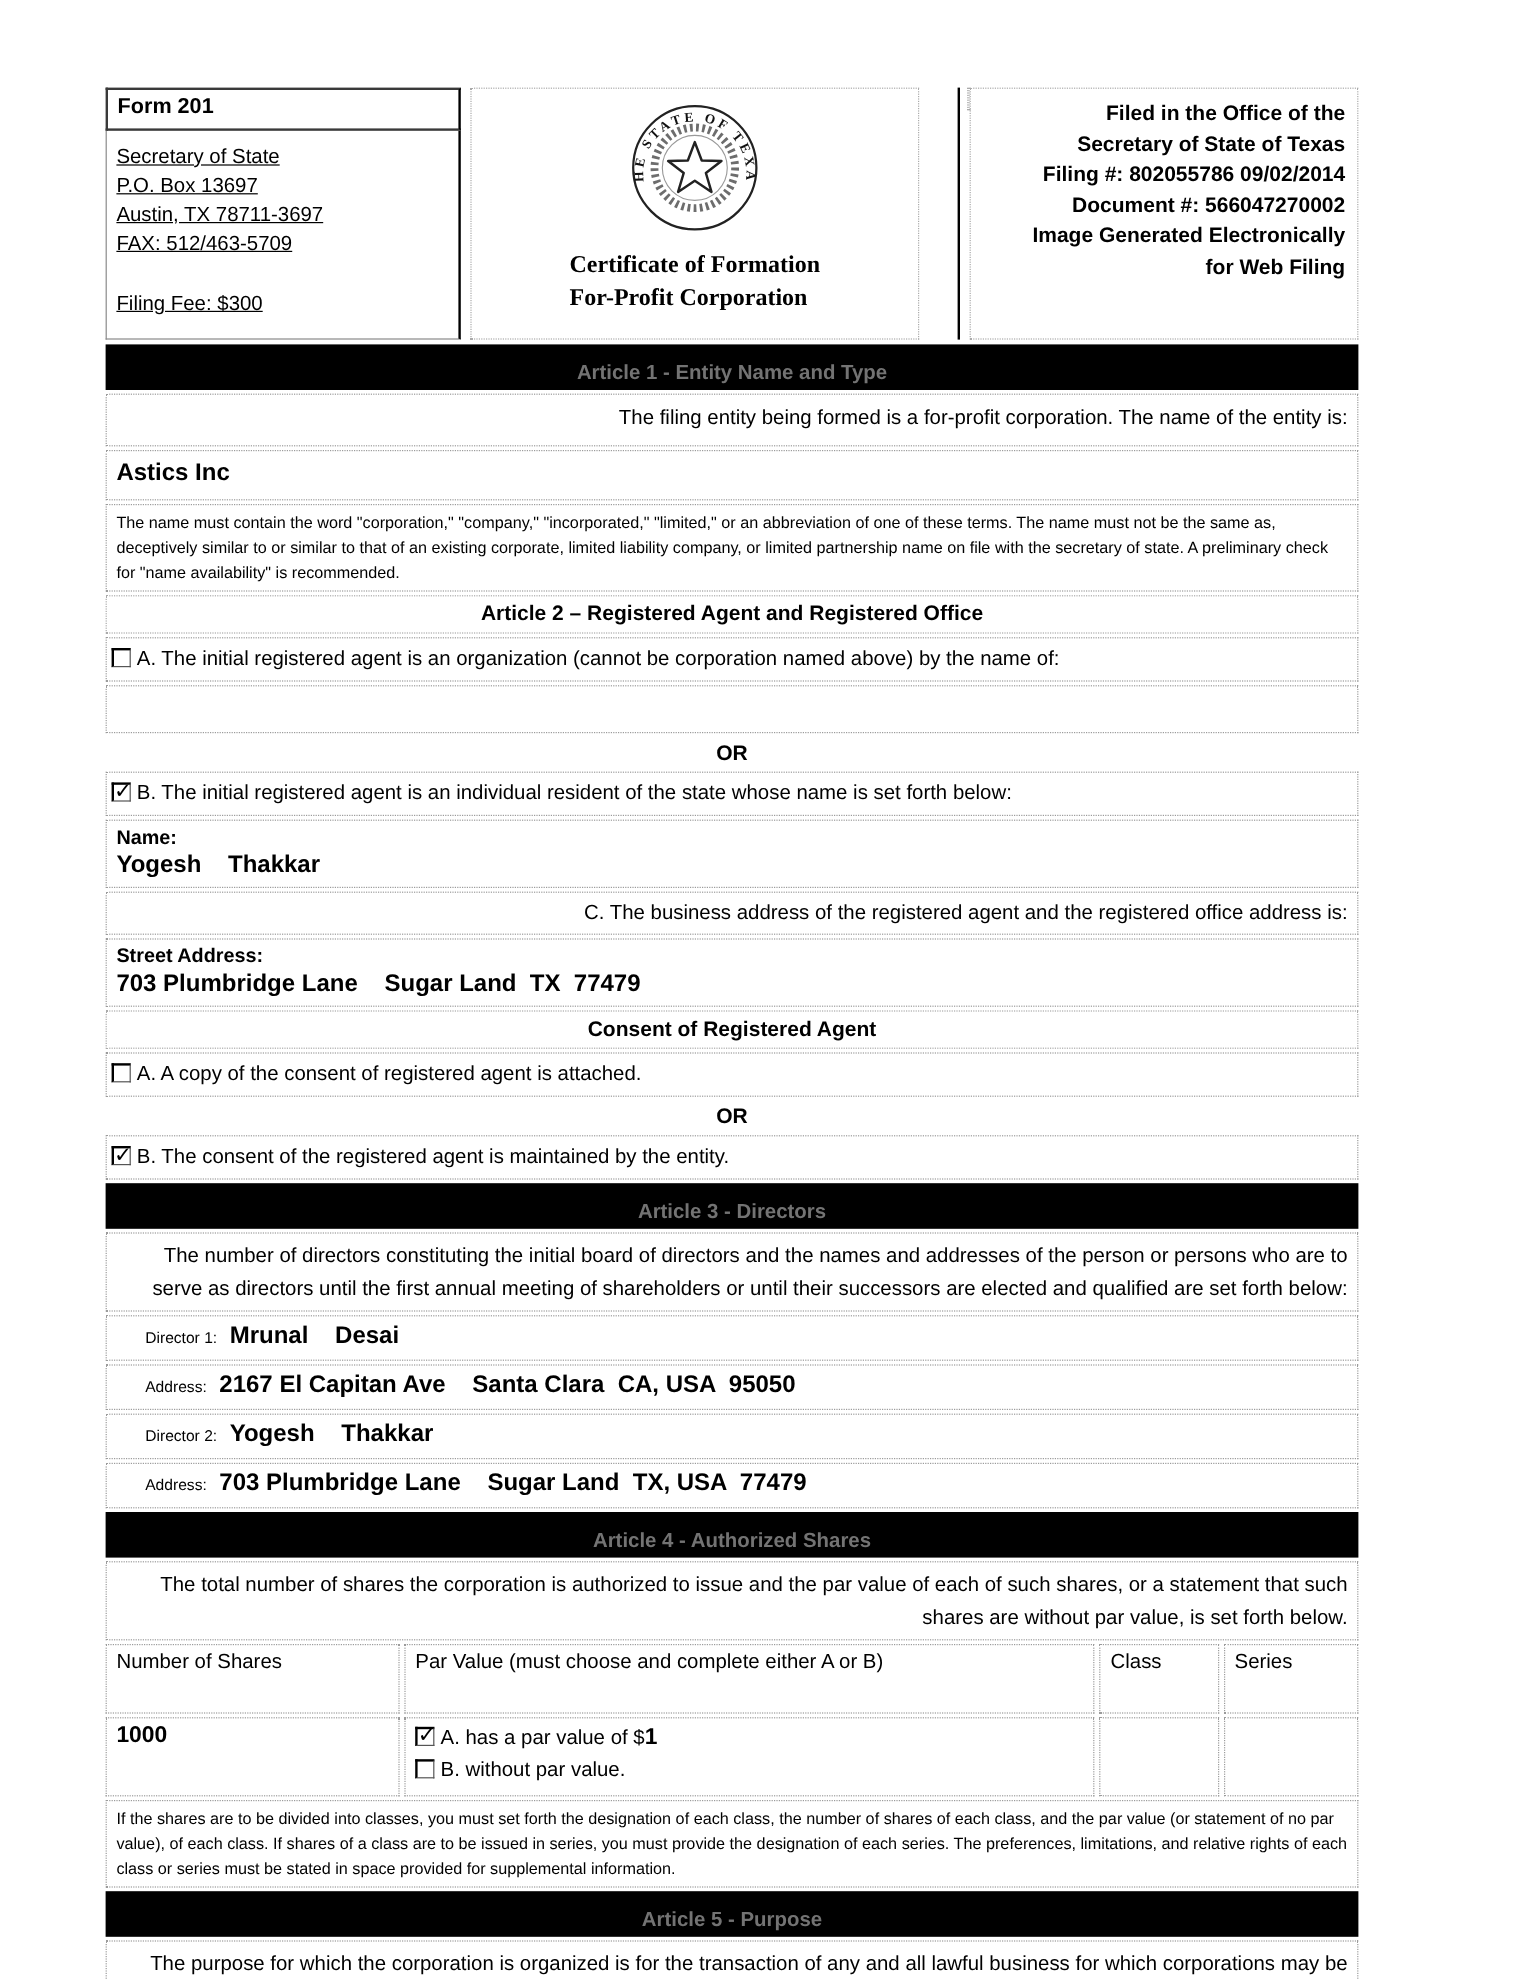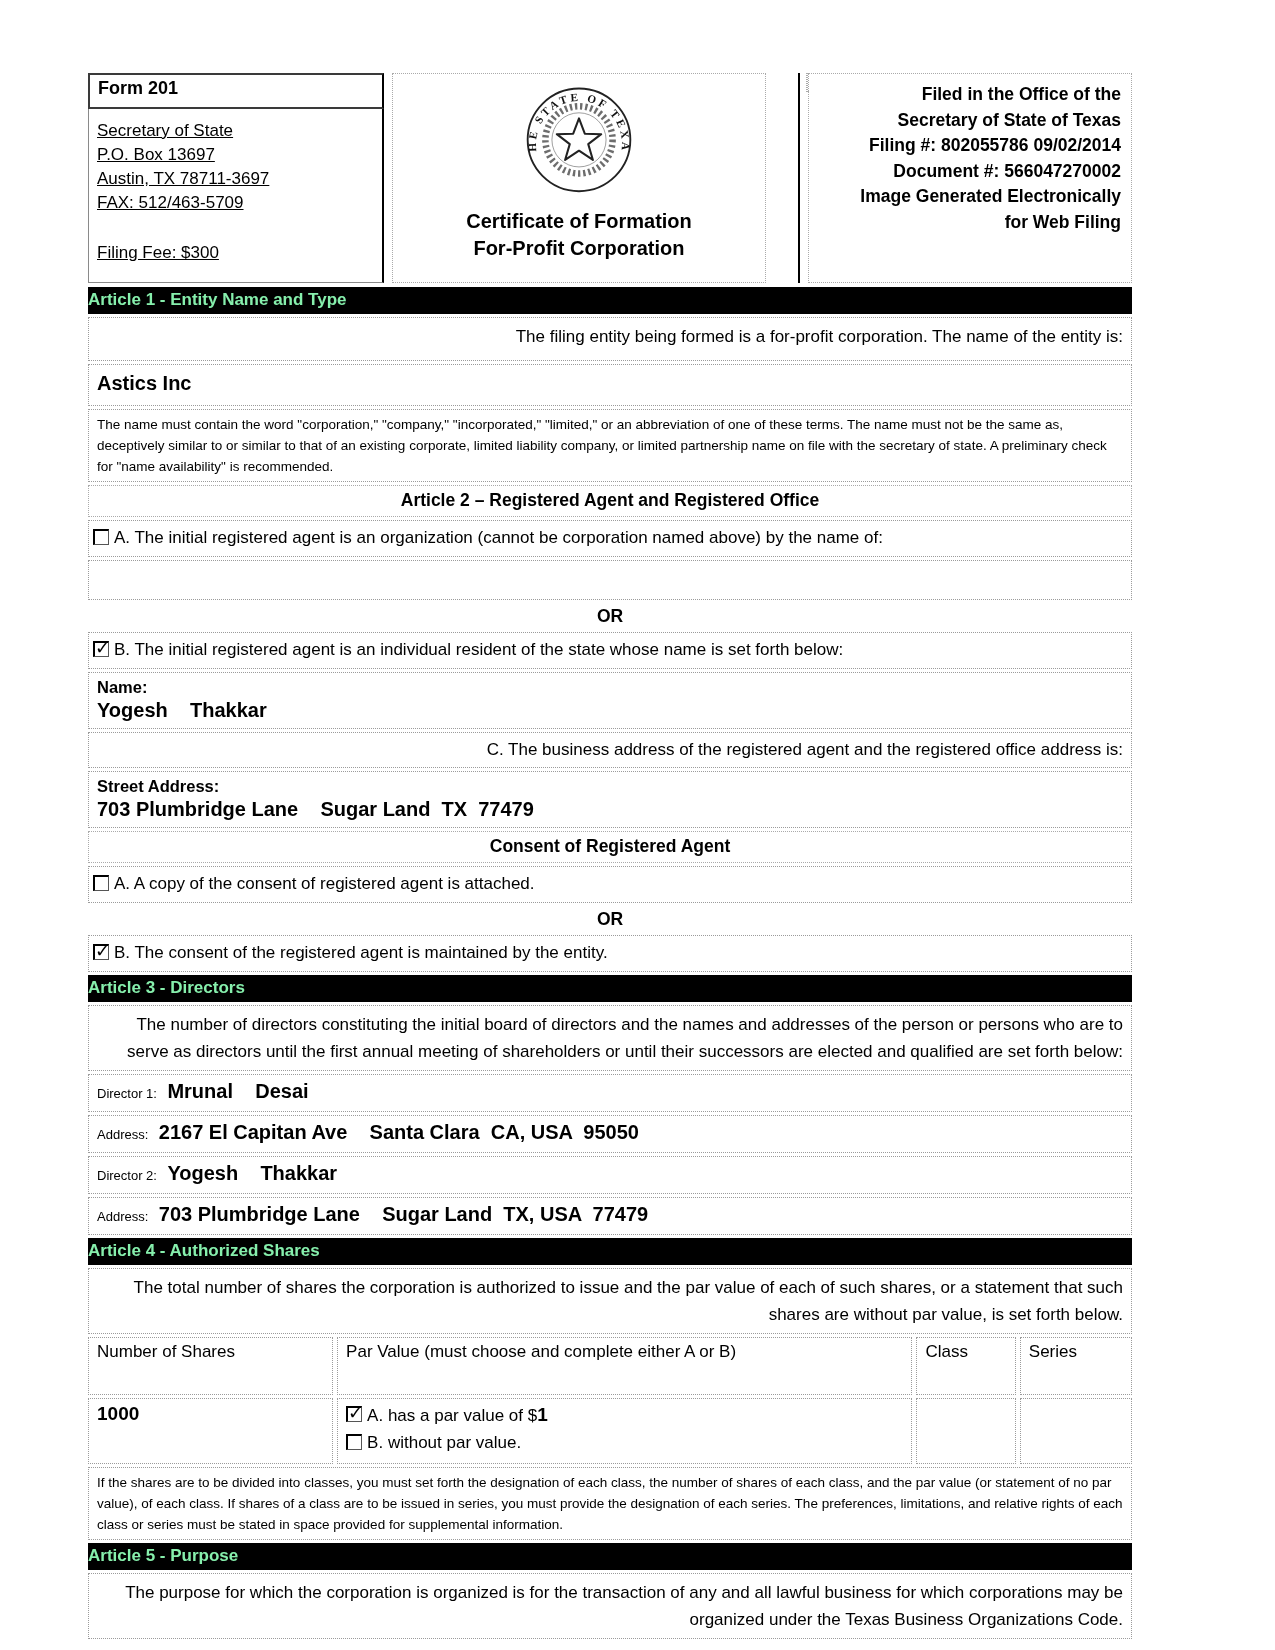--- a/index.html
+++ b/index.html
@@ -23,44 +23,44 @@
   .addr-box {
     border:1px solid #8a8a8a; border-right:2px solid #000; border-top:none;
     flex:1; padding:10px 8px 6px; font-size:17px; line-height:24px;text-decoration:underline;
   }
   .fee-line { margin-top:26px; }
   .hdr-center {
     width:372px; margin-left:8px; border:1px dotted #aaa;
     display:flex; flex-direction:column; align-items:center; padding-top:8px;
   }
   .seal { width:112px; height:112px; }
-  .title { text-align:center; font-weight:bold; font-size:20px; line-height:27px; margin-top:14px; }
+  .title { text-align:left; font-weight:bold; font-size:20px; line-height:27px; margin-top:14px;font-family:Liberation Serif, serif; }
   .hdr-rule { width:2px; background:#000; margin-left:32px; }
   .hdr-right { flex:1; margin-left:6px; display:flex; flex-direction:row; }
   .filed-strip { border:1px dotted #aaa; height:17px; margin-bottom:5px; }
   .filed-box {
     border:1px dotted #aaa; flex:1; text-align:right;
     font-weight:bold; font-size:17.5px; line-height:25.5px; padding:8px 10px 0 6px;
   }
 
   
   .art-banner {
-    background:#000; color:#86efac; font-weight:bold; font-size:17px;
-    text-align:left; padding:3px 0 4px; margin-bottom:3px;
+    background:#000; color:#737373; font-weight:bold; font-size:17px;
+    text-align:center; padding:14px 0 4px; margin-bottom:3px;
   }
   .subheader {
     border:1px dotted #aaa; text-align:center; font-weight:bold;
     font-size:17.5px; padding:4px 0 5px; margin-bottom:3px;
   }
   .or-row { text-align:center; font-weight:bold; font-size:17.5px; padding:3px 0 5px; }
 
   .para { font-size:17px; line-height:27px;text-align:right; }
   .fine { font-size:13.5px; line-height:21px; padding:4px 8px; }
   .big-val { font-size:20px; font-weight:bold; white-space:pre-wrap; line-height:26px; }
-  .mini-label { font-size:13px; }
+  .mini-label { font-size:13px;margin-left:24px; }
   .bold-label { font-weight:bold; font-size:16.5px; }
 
   .opt-row { display:flex; align-items:flex-start; font-size:17px; line-height:24px; padding:5px 8px 6px 4px; }
   .checkbox {
     display:inline-block; width:13px; height:13px; border:2px solid #000;
     border-bottom:1px solid #555; border-right:1px solid #555;
     margin:3px 5px 0 0; position:relative; flex:0 0 auto; background:#fff;
   }
   .checkbox.checked::after {
     content:"\2713"; position:absolute; left:0; top:-7px;

